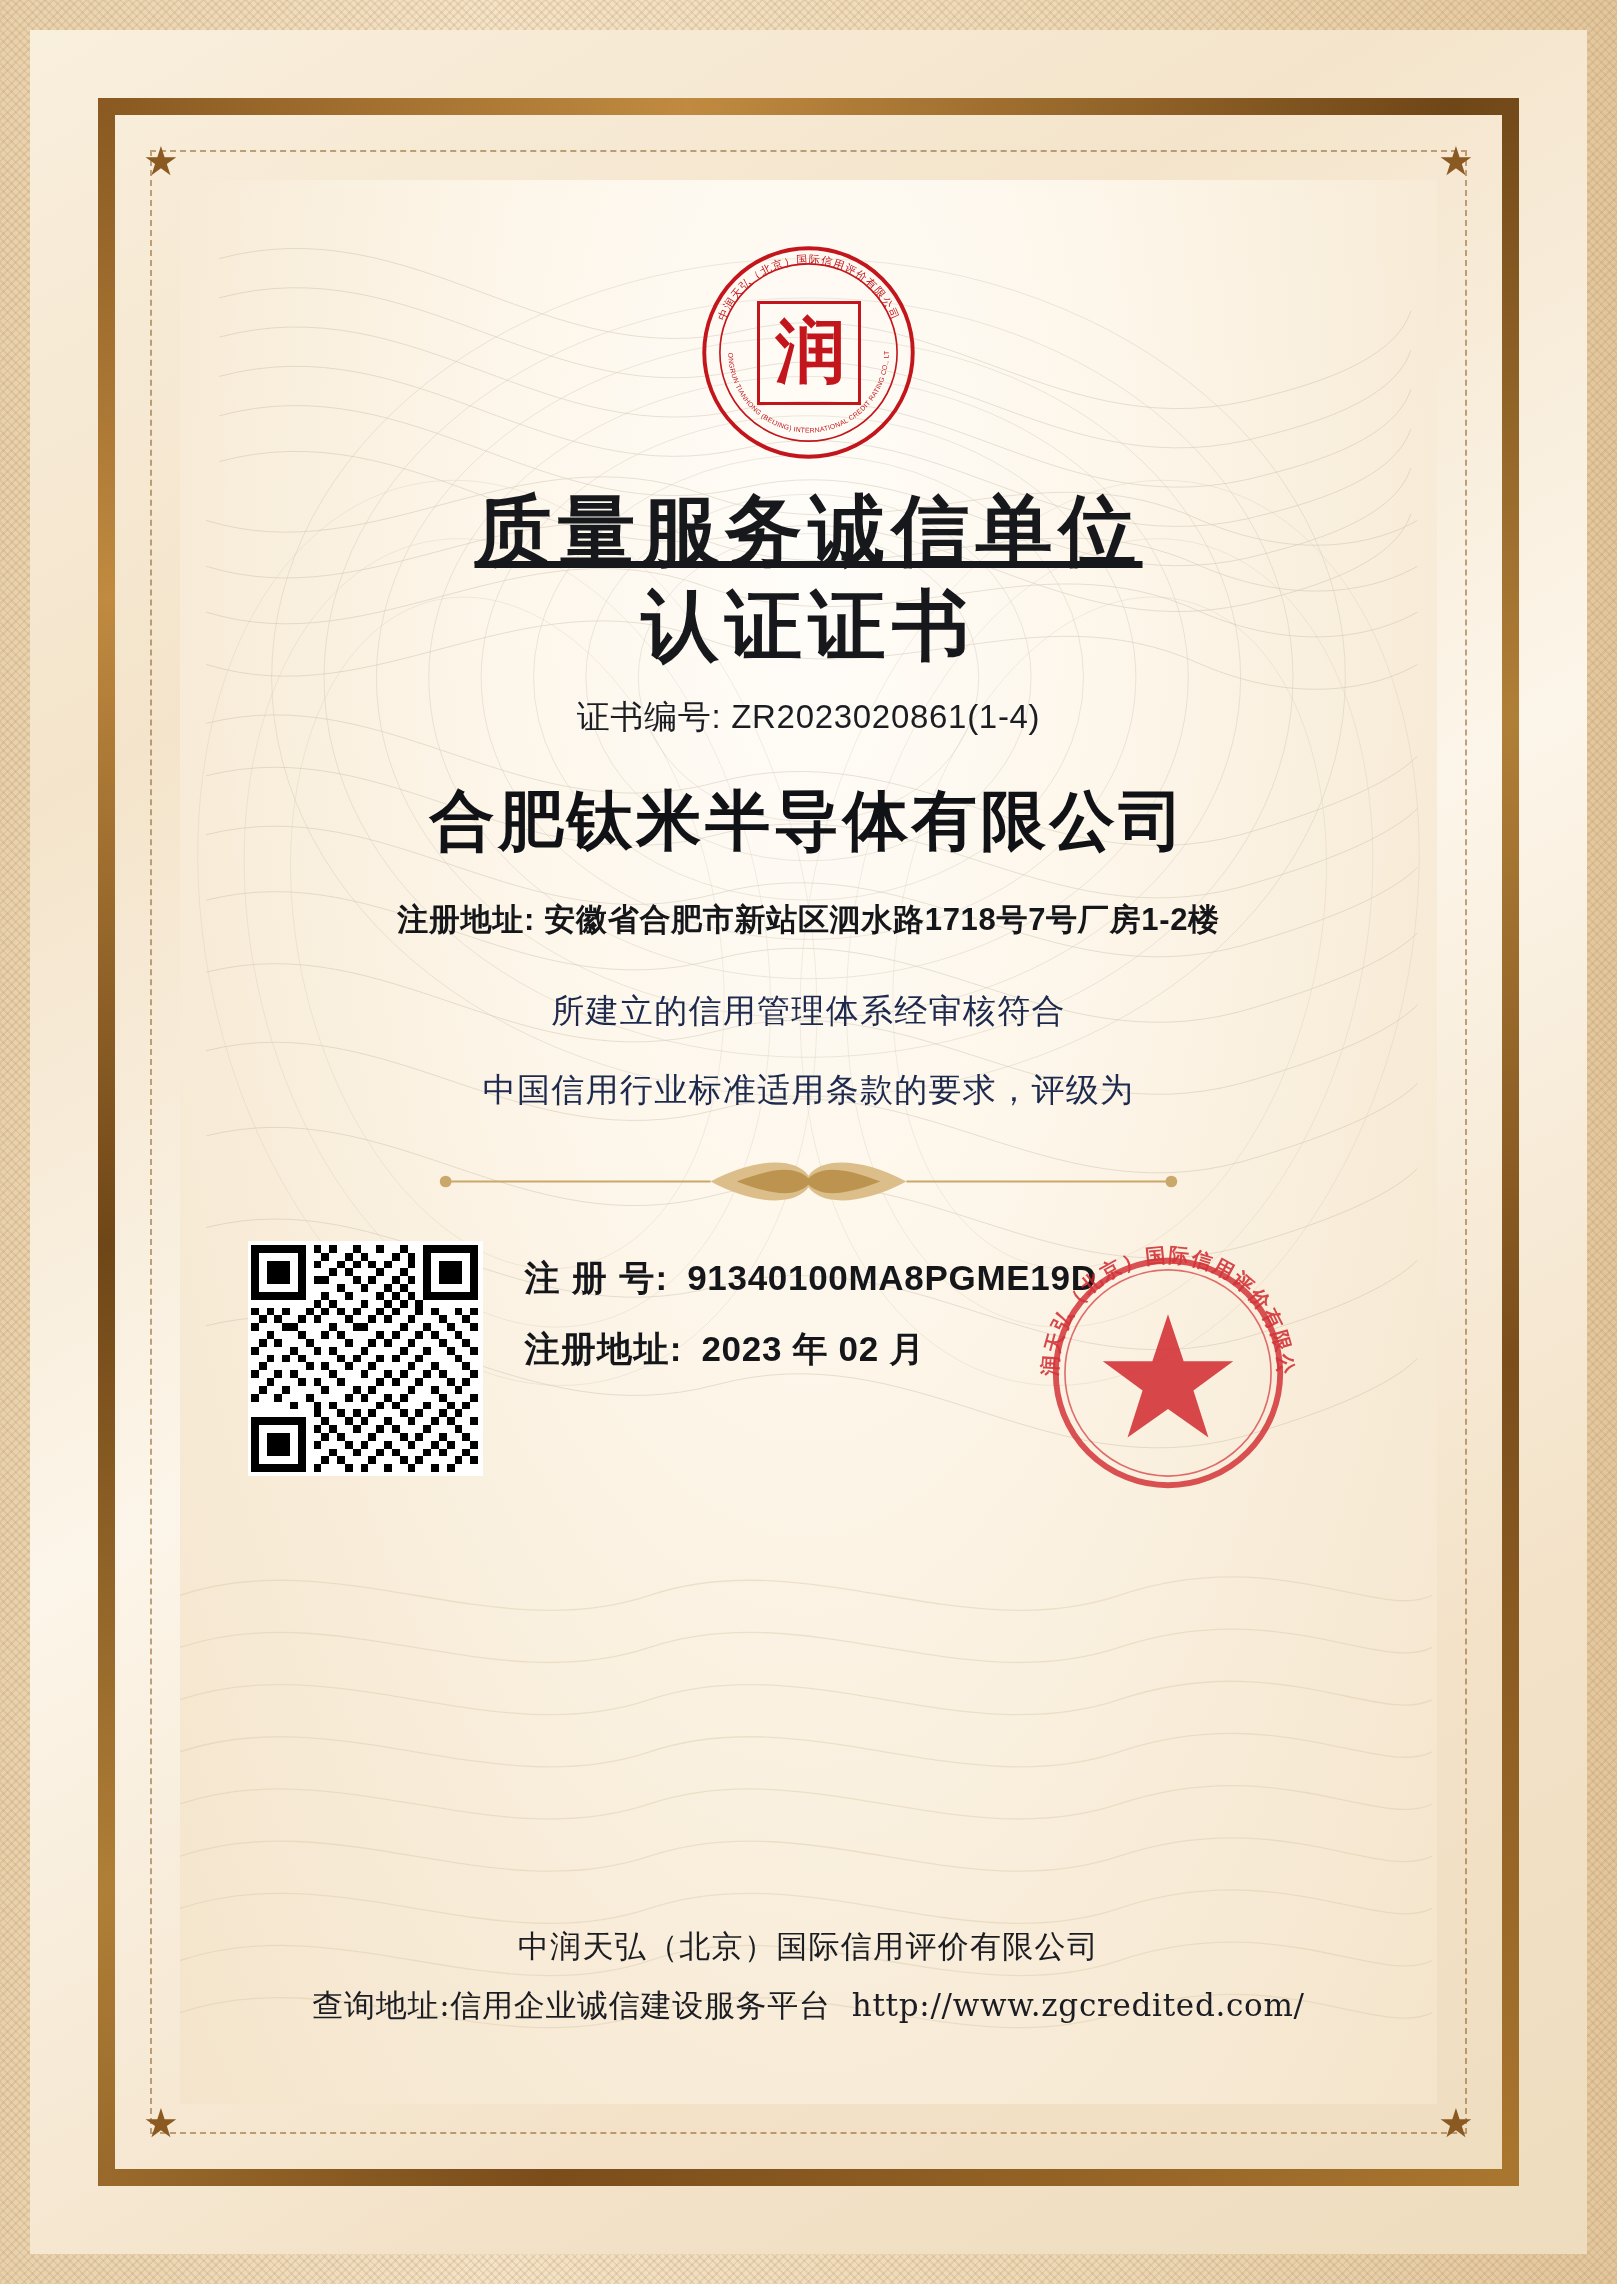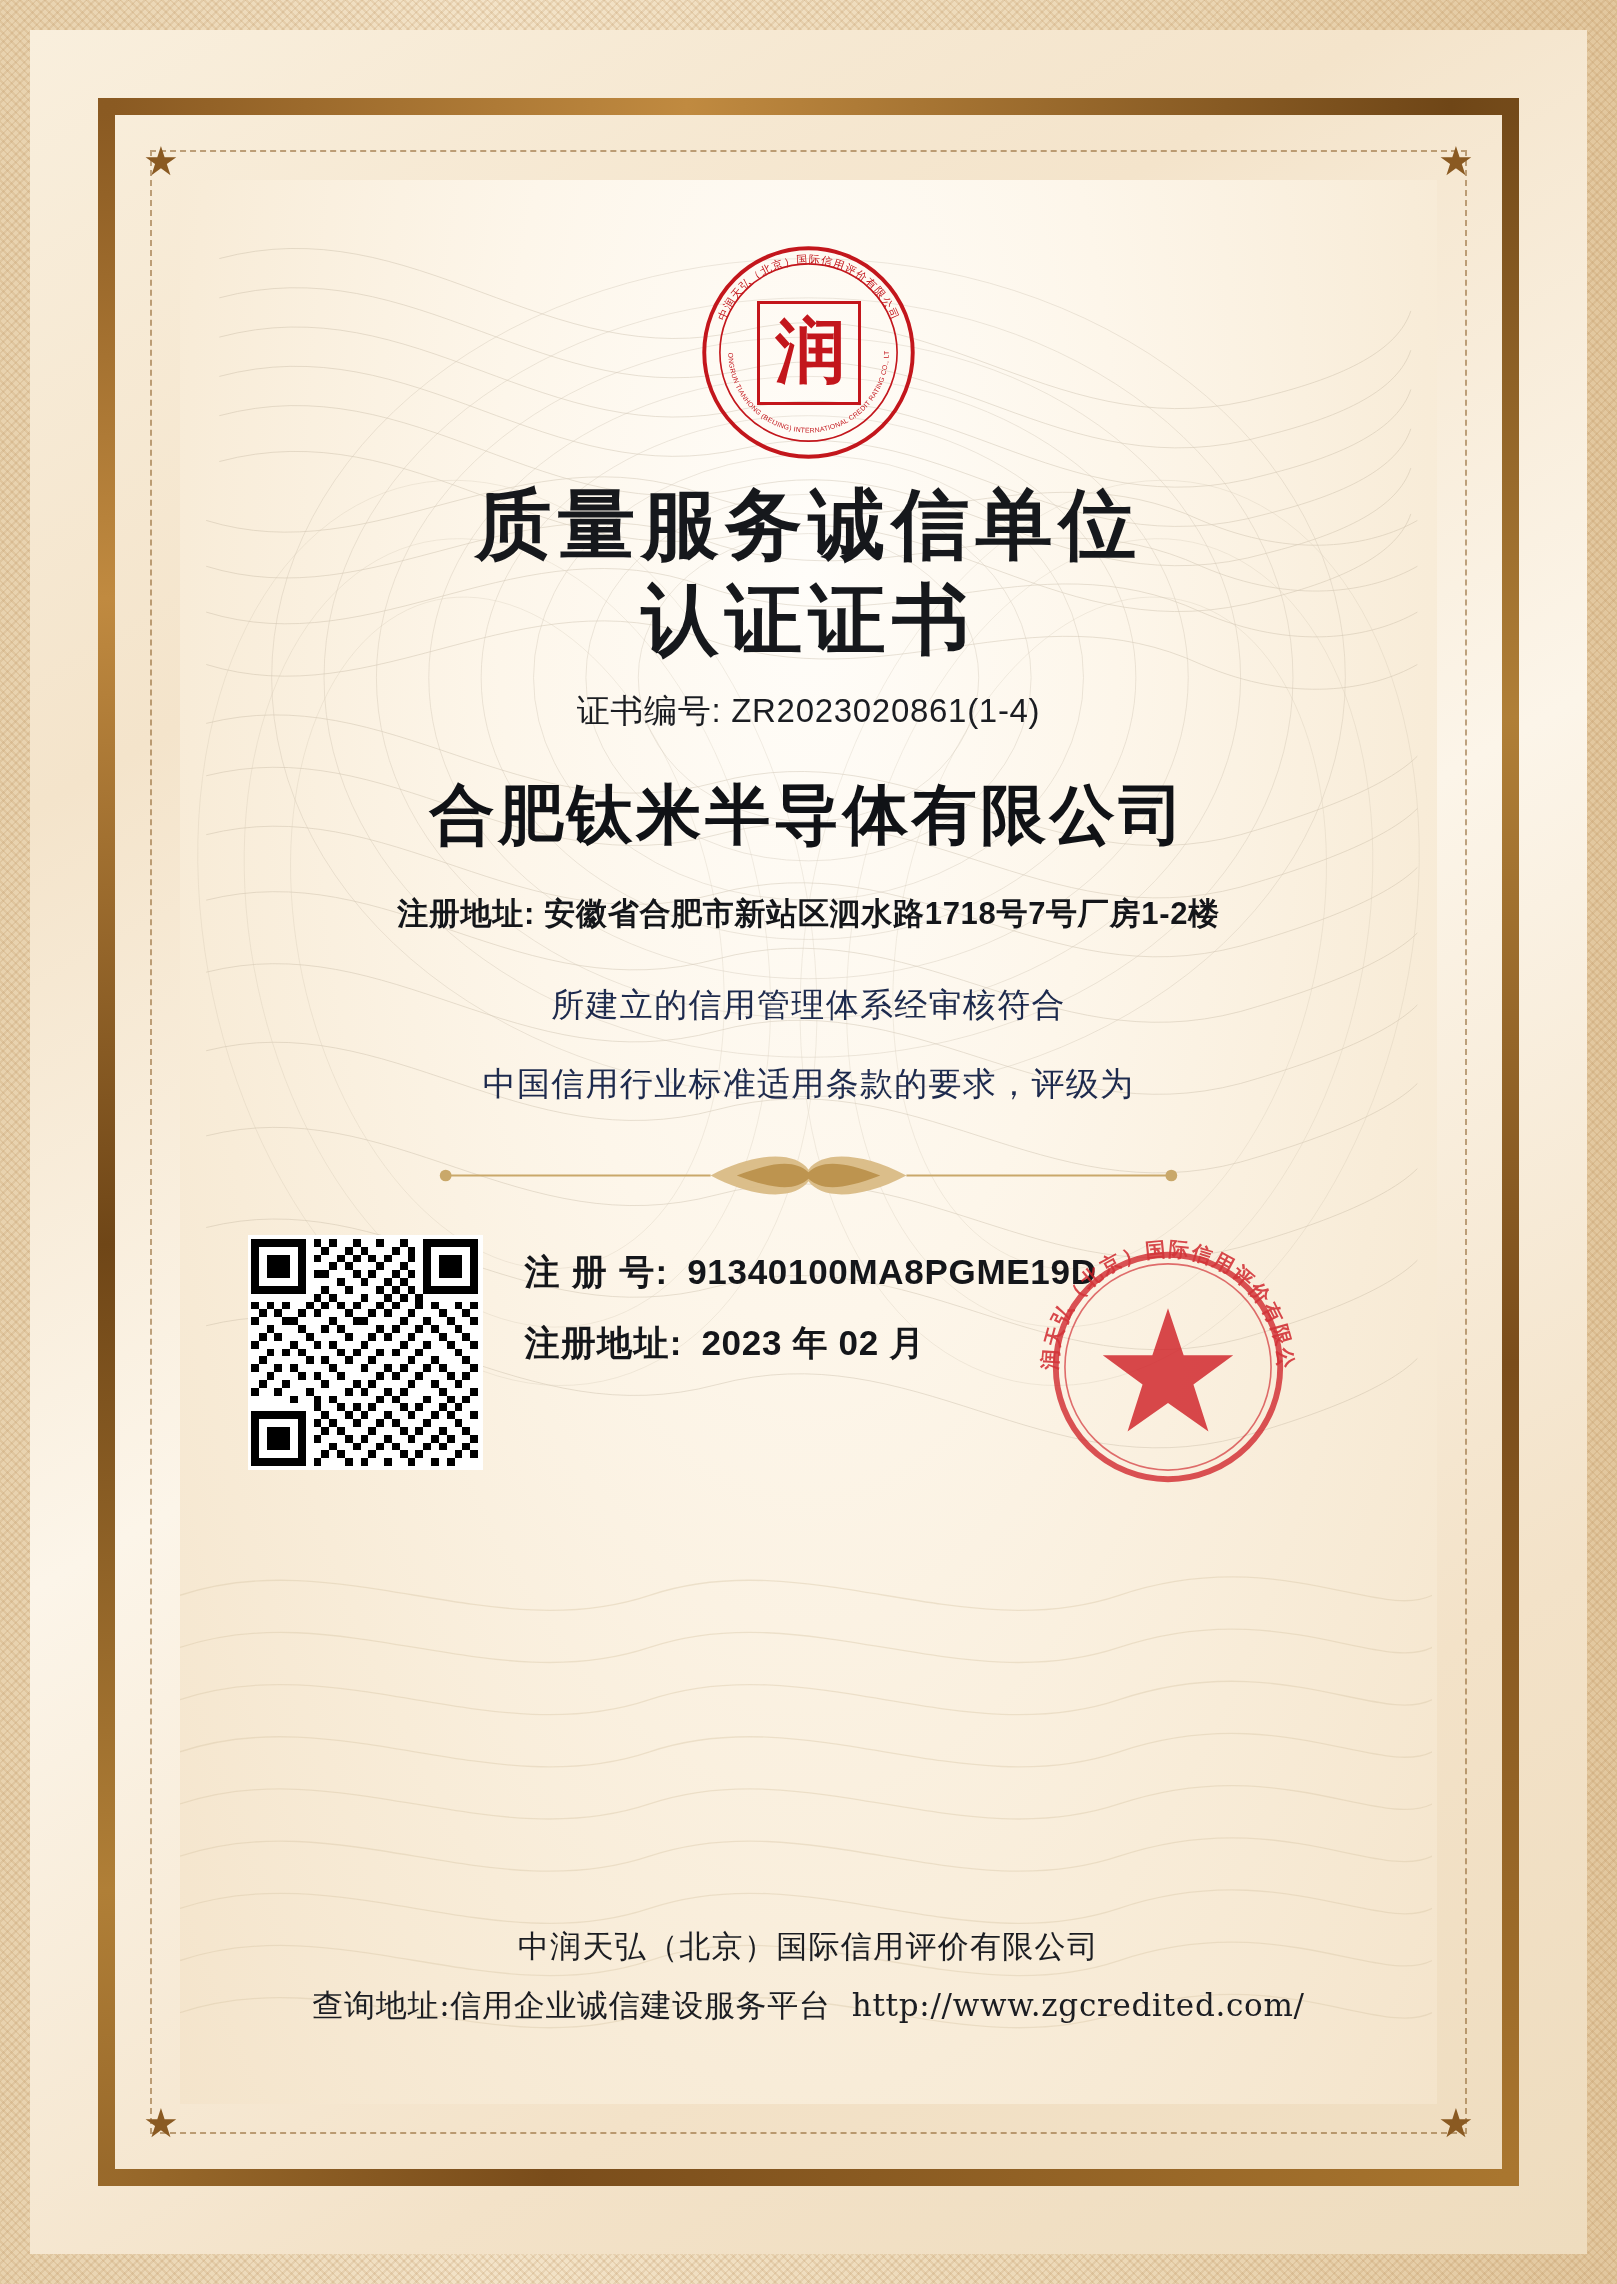--- a/index.html
+++ b/index.html
@@ -121,28 +121,29 @@
     text-align: center;
     letter-spacing: -3.9px;
   }
   .seal-arc-text {
     position: absolute;
     inset: 0;
     font-family: "Liberation Sans", sans-serif;
   }
 
   .title-main {
-    margin-top: 18px;
+    margin-top: 24px;
     font-family: "DejaVu Serif", serif;
     font-size: 77px;
     font-weight: 700;
     letter-spacing: 6.5px;
     color: #16181c;
     text-align: right;
     line-height: 1.22;
+    text-decoration: underline;
   }
   .title-sub {
     font-family: "DejaVu Serif", serif;
     font-size: 77px;
     font-weight: 700;
     letter-spacing: 6.5px;
     color: #16181c;
     text-align: center;
     line-height: 1.24;
   }

